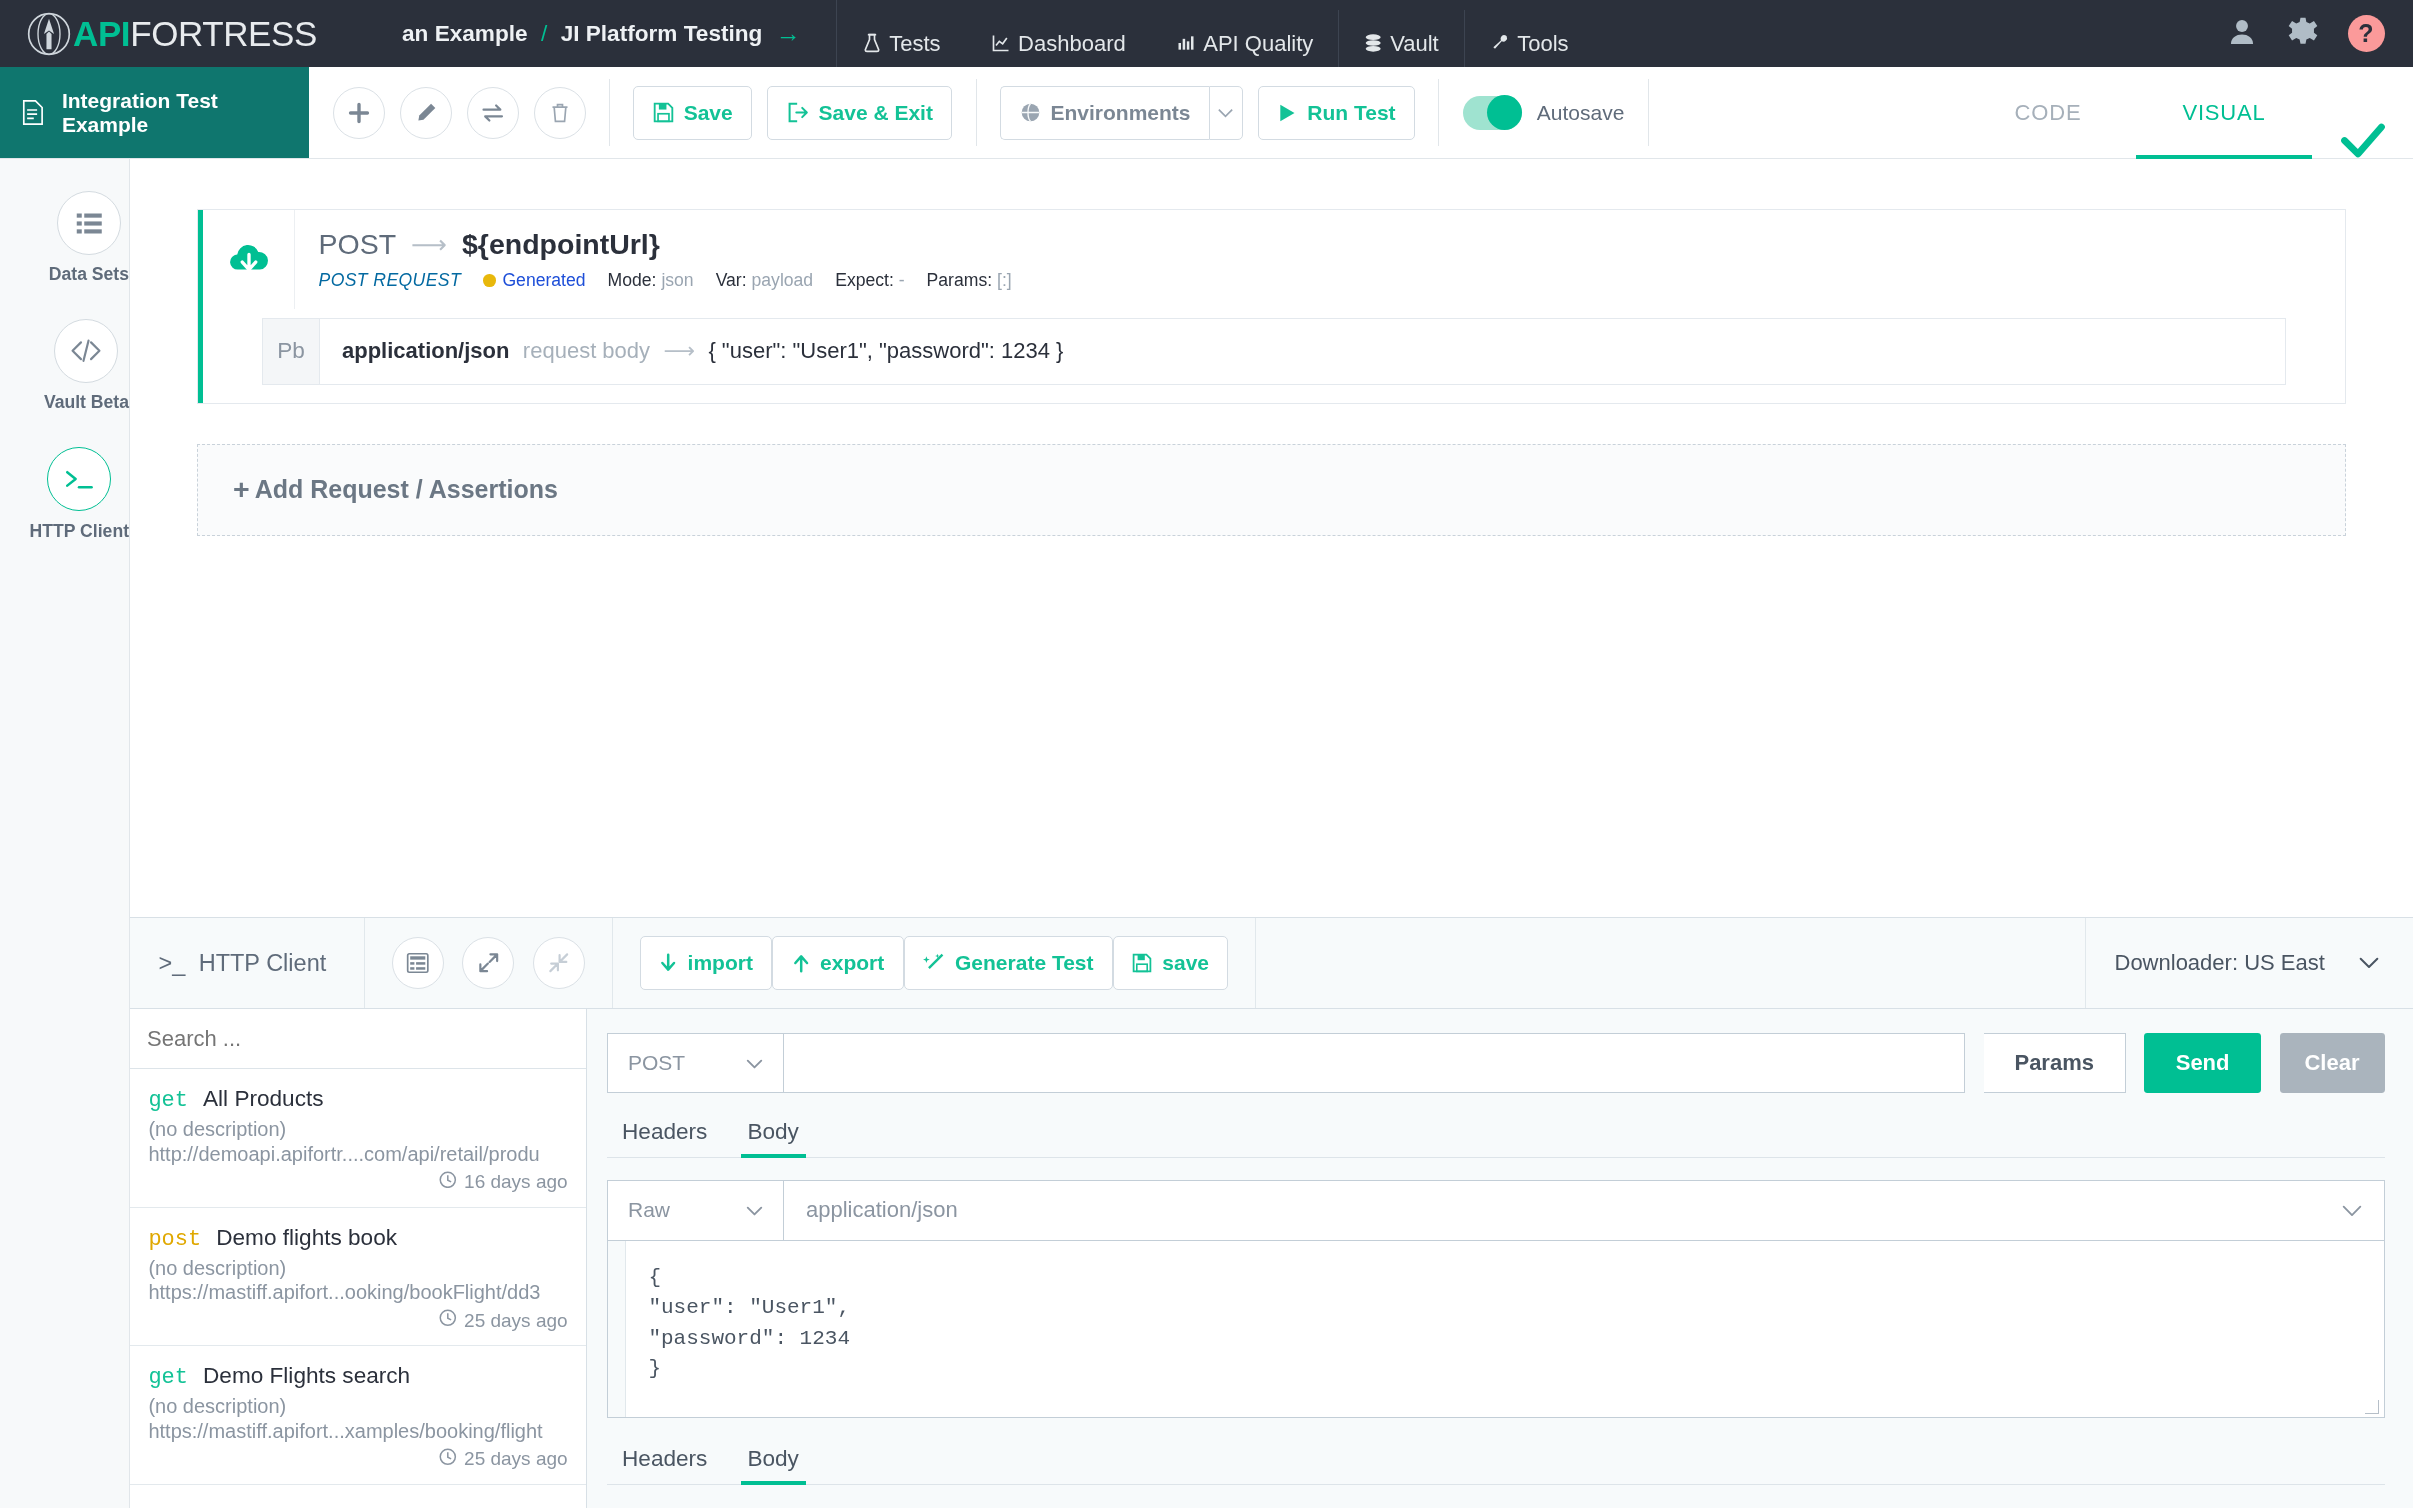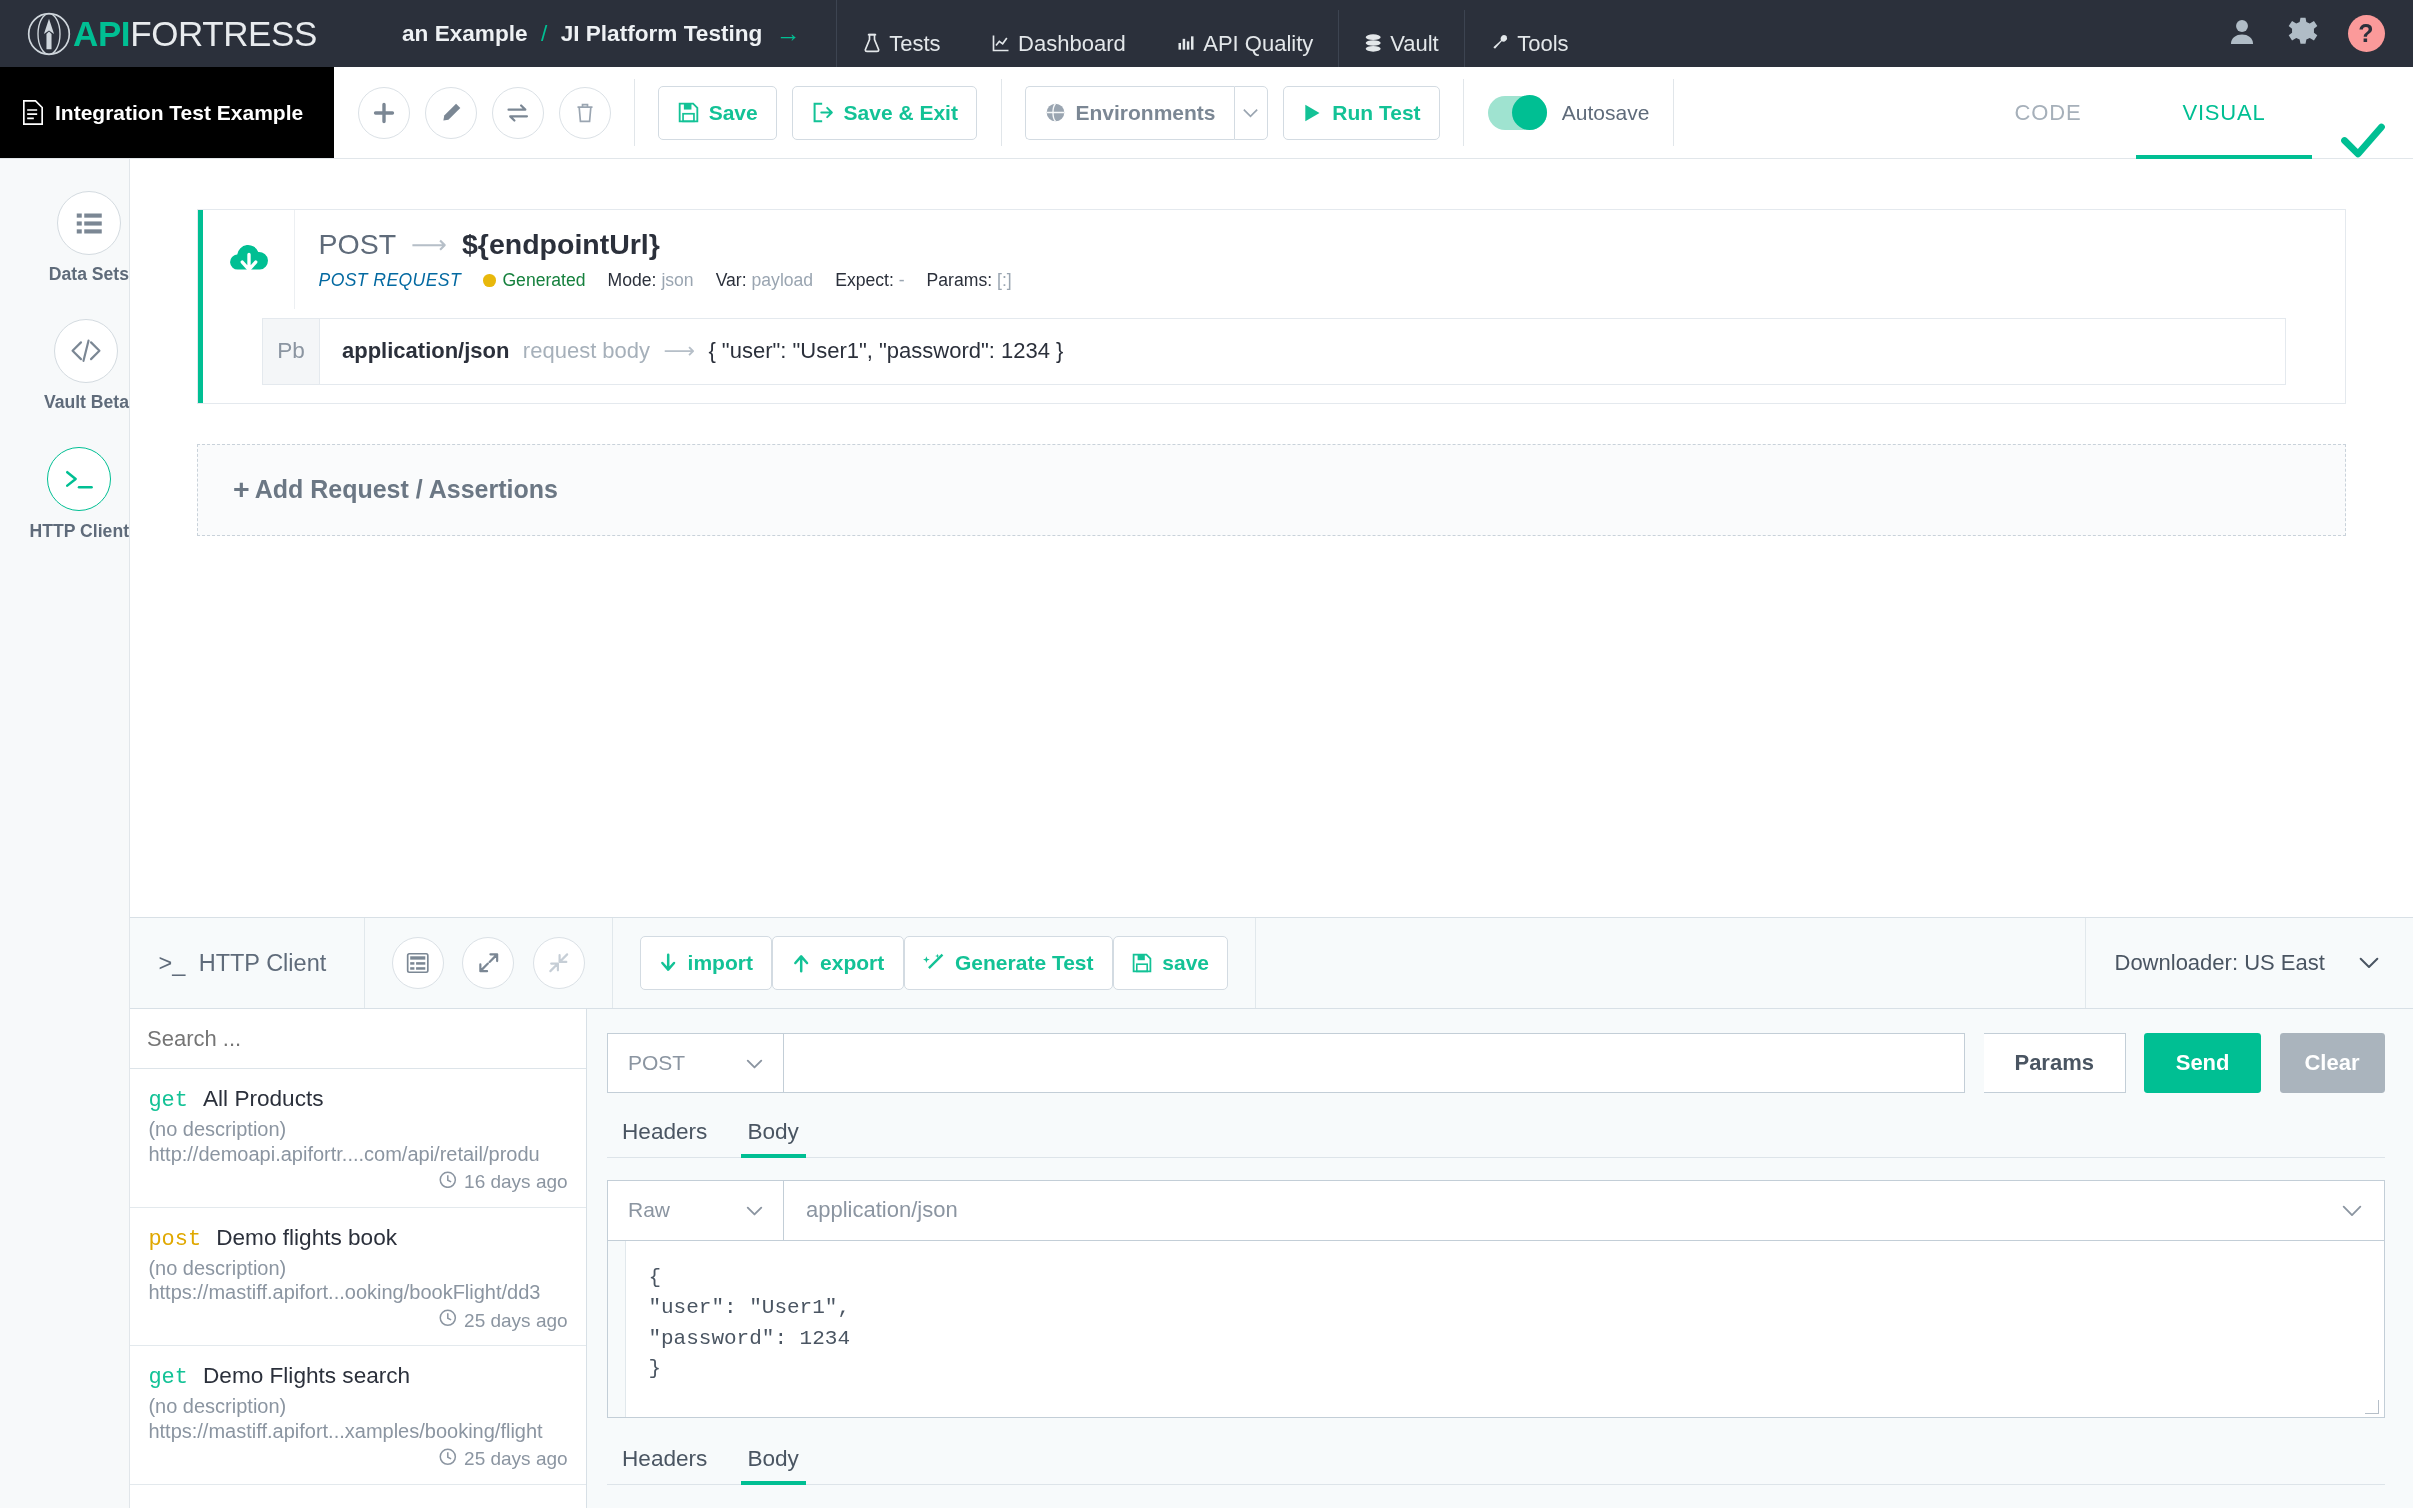--- a/index.html
+++ b/index.html
@@ -43,22 +43,22 @@
     display:flex; align-items:center; justify-content:center;
     color:#2b303b; font-size:25px; font-weight:700;
   }
 
   
   .toolbar {
     height:92px; flex:0 0 92px; display:flex; align-items:stretch;
     background:#ffffff; border-bottom:0.8px solid #e1e6ea;
   }
   .test-name {
-    width:334px; background:#000000; color:#fff; display:flex; align-items:center;
-    gap:11px; padding-left:22px; font-size:21px; font-weight:600;
+    width:309px; background:#0f766e; color:#fff; display:flex; align-items:center;
+    gap:18px; padding-left:22px; font-size:21px; font-weight:600;
   }
   .tb-group { display:flex; align-items:center; padding:0 23.5px; gap:15px; }
   .tb-divider { width:0.8px; background:#e1e6ea; margin:11.7px 0; }
   .rbtn {
     width:52px; height:52px; border-radius:50%; border:0.8px solid #dbe1e6;
     background:#fff; display:flex; align-items:center; justify-content:center;
     cursor:pointer; color:#7b8794;
   }
   .obtn {
     border:0.8px solid #d3dbe2; border-radius:5px; background:#fff; height:54px;
@@ -123,21 +123,21 @@
     width:92px; flex:0 0 92px; display:flex; align-items:center; justify-content:center;
     align-self:stretch; border-right:0.8px solid #eceff2; color:#00bf93; padding:18.4px 0;
   }
   .req-headtext { padding:18.4px 0 18.4px 23.5px; }
   .req-title { display:flex; align-items:center; gap:15px; font-size:28.5px; }
   .req-title .verb { color:#5f6b7a; }
   .req-title .to { color:#b6bfc8; font-size:25px; }
   .req-title .url { color:#2b303b; font-weight:700; }
   .req-meta { display:flex; align-items:center; gap:22px; font-size:17.6px; margin-top:8.4px; color:#2b303b; }
   .req-meta .label { color:#0369a1; letter-spacing:0.4px;font-style:italic; }
-  .req-meta .gen { display:flex; align-items:center; gap:6.7px; color:#15803d; }
+  .req-meta .gen { display:flex; align-items:center; gap:6.7px; color:#1d4ed8; }
   .dot-y { width:12.6px; height:12.6px; border-radius:50%; background:#e8b80b; display:inline-block; }
   .req-meta .k { color:#2b303b; }
   .req-meta .v { color:#9aa5b1; }
 
   .pb-row {
     margin:8.4px 59px 18.4px 59px; border:0.8px solid #e4e9ee; background:#fff;
     display:flex; align-items:center; height:67px;
   }
   .pb-badge {
     width:57px; flex:0 0 57px; align-self:stretch; background:#f4f6f8;

